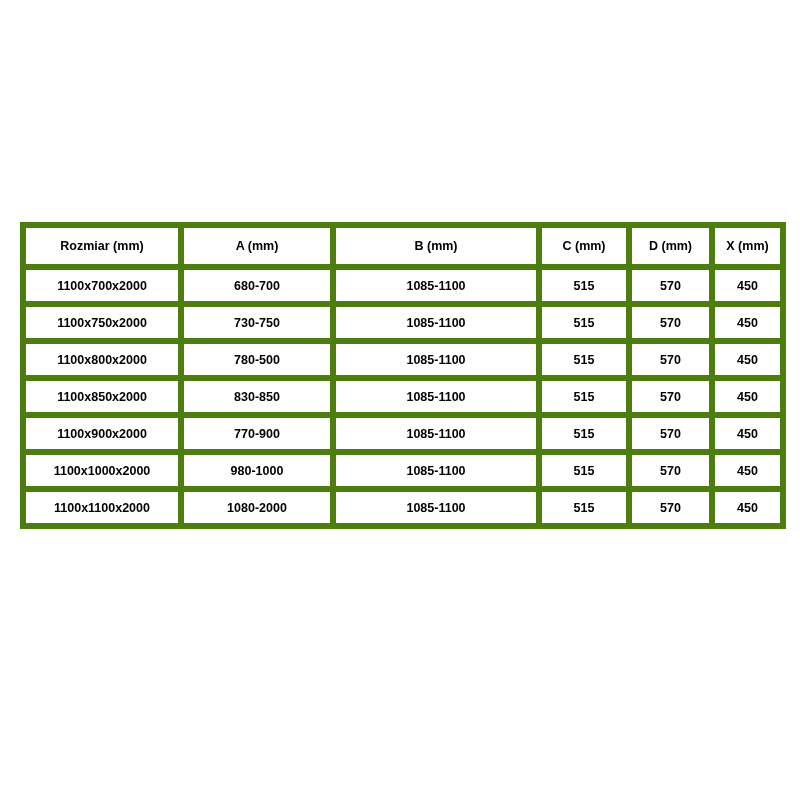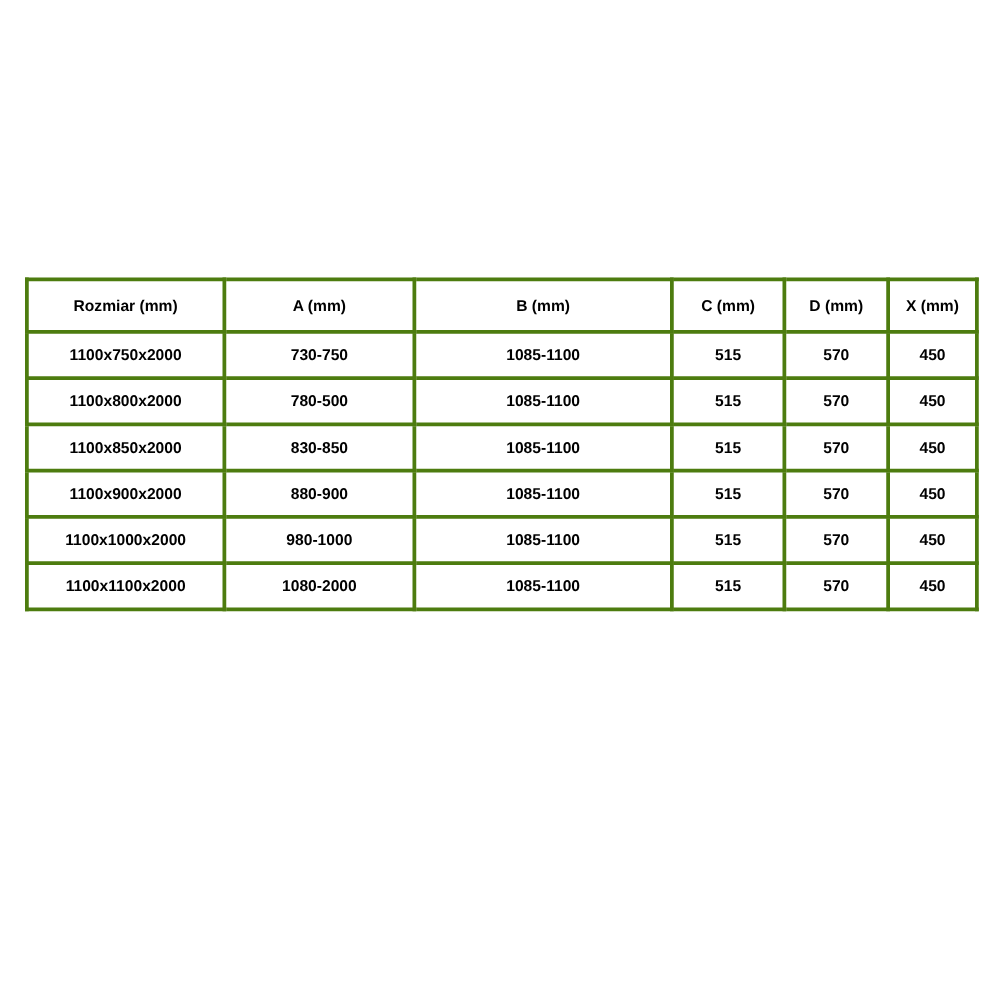--- a/index.html
+++ b/index.html
@@ -20,21 +20,21 @@
     top: 222px;
     width: 760px;
   }
   table.spec-table {
     border-collapse: collapse;
     width: 760px;
     table-layout: fixed;
   }
   table.spec-table td,
   table.spec-table th {
-    border: 3px solid #4d7c0f;
+    border: 6px solid #4d7c0f;
     text-align: center;
     vertical-align: middle;
     font-size: 12.5px;
     font-weight: bold;
     padding: 0;
     height: 37px;
     box-sizing: border-box;
   }
   table.spec-table thead th {
     height: 42px;
@@ -66,20 +66,28 @@
         <th>Rozmiar (mm)</th>
         <th>A (mm)</th>
         <th>B (mm)</th>
         <th>C (mm)</th>
         <th>D (mm)</th>
         <th>X (mm)</th>
       </tr>
     </thead>
     <tbody>
       <tr>
+        <td>1100x700x2000</td>
+        <td>680-700</td>
+        <td>1085-1100</td>
+        <td>515</td>
+        <td>570</td>
+        <td>450</td>
+      </tr>
+      <tr>
         <td>1100x750x2000</td>
         <td>730-750</td>
         <td>1085-1100</td>
         <td>515</td>
         <td>570</td>
         <td>450</td>
       </tr>
       <tr>
         <td>1100x800x2000</td>
         <td>780-500</td>
@@ -91,21 +99,21 @@
       <tr>
         <td>1100x850x2000</td>
         <td>830-850</td>
         <td>1085-1100</td>
         <td>515</td>
         <td>570</td>
         <td>450</td>
       </tr>
       <tr>
         <td>1100x900x2000</td>
-        <td>880-900</td>
+        <td>770-900</td>
         <td>1085-1100</td>
         <td>515</td>
         <td>570</td>
         <td>450</td>
       </tr>
       <tr>
         <td>1100x1000x2000</td>
         <td>980-1000</td>
         <td>1085-1100</td>
         <td>515</td>

